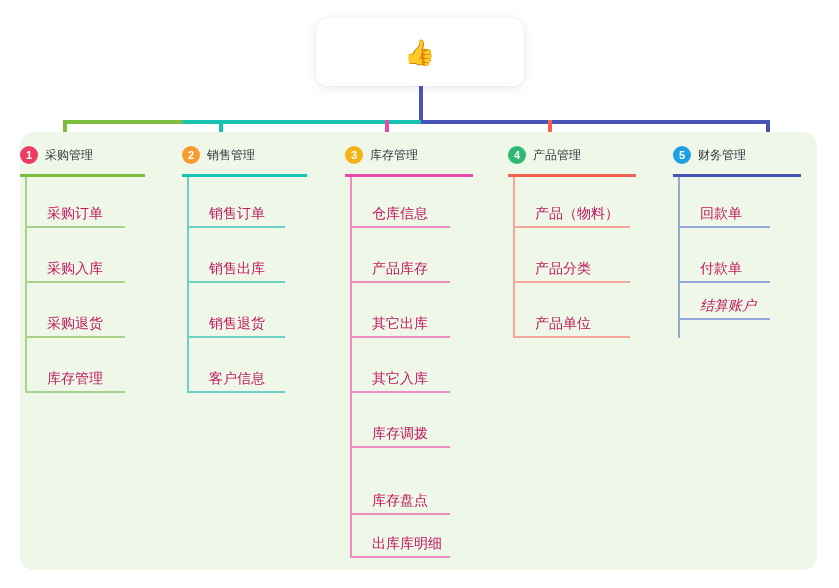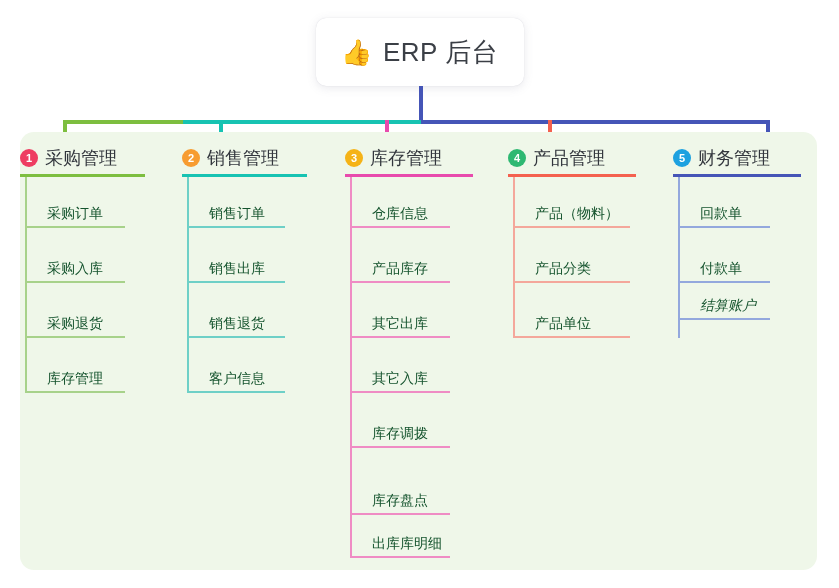--- a/index.html
+++ b/index.html
@@ -100,21 +100,21 @@
     height: 18px;
     border-radius: 50%;
     color: #ffffff;
     font-size: 11px;
     line-height: 18px;
     text-align: center;
     font-weight: bold;
     flex: 0 0 auto;
   }
   .col-title {
-    font-size: 18px;
+    font-size: 12px;
     color: #32363d;
   }
   .col-rule {
     position: absolute;
     top: 42px;
     left: 0;
     height: 3px;
   }
   .spine {
     position: absolute;
@@ -124,36 +124,35 @@
   }
   .leaf {
     position: absolute;
     left: 5px;
   }
   .leaf-label {
     position: absolute;
     left: 22px;
     bottom: 5px;
     font-size: 14px;
-    color: #14532d;
+    color: #be185d;
     white-space: nowrap;
   }
   .leaf-rule {
     position: absolute;
     left: 0;
     bottom: 0;
     height: 2px;
   }
 </style>
 </head>
 <body>
 
 <div id="root-card">
   <span class="thumb">👍</span>
-  <span class="root-title">ERP 后台</span>
 </div>
 
 <div class="conn" id="root-stem"></div>
 
 <div id="connector-layer">
     <div class="bus" style="left: 63px; width: 120px; background: rgb(125, 190, 63);"></div>
     <div class="bus" style="left: 183px; width: 238px; background: rgb(23, 195, 178);"></div>
     <div class="bus" style="left: 421px; width: 345px; background: rgb(69, 85, 183);"></div>
     <div class="stub" style="left: 63px; background: rgb(125, 190, 63);"></div>
     <div class="stub" style="left: 219px; background: rgb(23, 195, 178);"></div>

